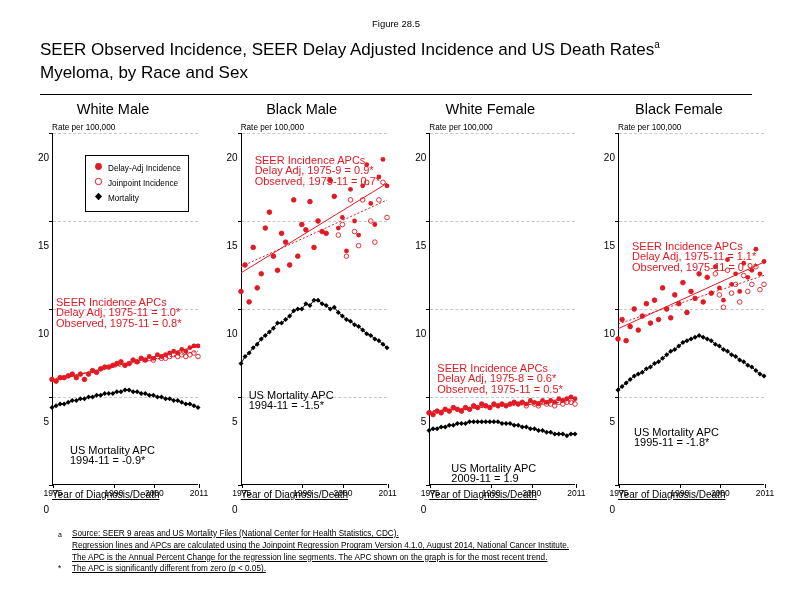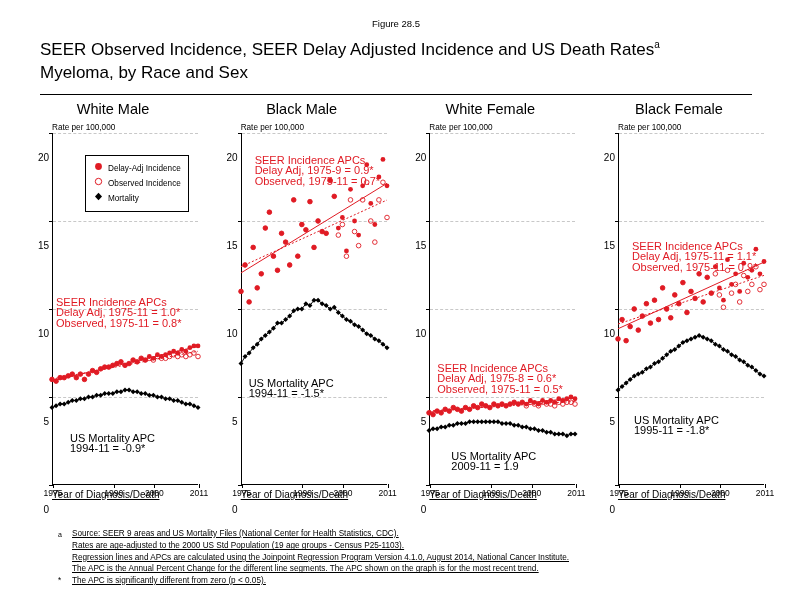--- a/index.html
+++ b/index.html
@@ -117,21 +117,21 @@
     left: 0;
     top: 0;
   }
   .annot {
     position: absolute;
     font-size: 11px;
     line-height: 10.5px;
     white-space: nowrap;
   }
   .annot.red { color: #e01b24; }
-  .annot.black { color: #000; }
+  .annot.black { color: #000; margin-top: 12px; }
   .legend {
     position: absolute;
     border: 1px solid #000;
     background: #fff;
     padding: 5px 7px 5px 5px;
     font-size: 8.2px;
     line-height: 13px;
   }
   .legend-row {
     display: flex;
@@ -331,21 +331,21 @@
               </svg>
           </span>
           <span>Delay-Adj Incidence</span>
         </div>
         <div class="legend-row">
           <span class="legend-mark">
             <svg width="11" height="11" viewBox="0 0 11 11">
                 <circle cx="5.5" cy="5.5" r="3.2" fill="none" stroke="#e01b24" stroke-width="1"></circle>
               </svg>
           </span>
-          <span>Observed Incidence</span>
+          <span>Joinpoint Incidence</span>
         </div>
         <div class="legend-row">
           <span class="legend-mark">
             <svg width="11" height="11" viewBox="0 0 11 11">
                 <polygon points="5.5,1.8 9,5.5 5.5,9.2 2,5.5" fill="#000"></polygon>
               </svg>
           </span>
           <span>Mortality</span>
         </div>
       </div>
@@ -834,27 +834,23 @@
 
 </div>
 
 <div class="footnotes">
   <div class="fn-row">
     <div class="fn-mark sup">a</div>
     <div class="fn-text">Source: SEER 9 areas and US Mortality Files (National Center for Health Statistics, CDC).</div>
   </div>
   <div class="fn-row">
     <div class="fn-mark"></div>
-    <div class="fn-text">Rates are age-adjusted to the 2000 US Std Population (19 age groups - Census P25-1103).</div>
-  </div>
-  <div class="fn-row">
-    <div class="fn-mark"></div>
     <div class="fn-text">Regression lines and APCs are calculated using the Joinpoint Regression Program Version 4.1.0, August 2014, National Cancer Institute.</div>
   </div>
   <div class="fn-row">
     <div class="fn-mark"></div>
-    <div class="fn-text">The APC is the Annual Percent Change for the different line segments. The APC shown on the graph is for the most recent trend.</div>
+    <div class="fn-text">The APC is the Annual Percent Change for the regression line segments. The APC shown on the graph is for the most recent trend.</div>
   </div>
   <div class="fn-row">
     <div class="fn-mark">*</div>
     <div class="fn-text">The APC is significantly different from zero (p &lt; 0.05).</div>
   </div>
 </div>
 
 </body></html>

